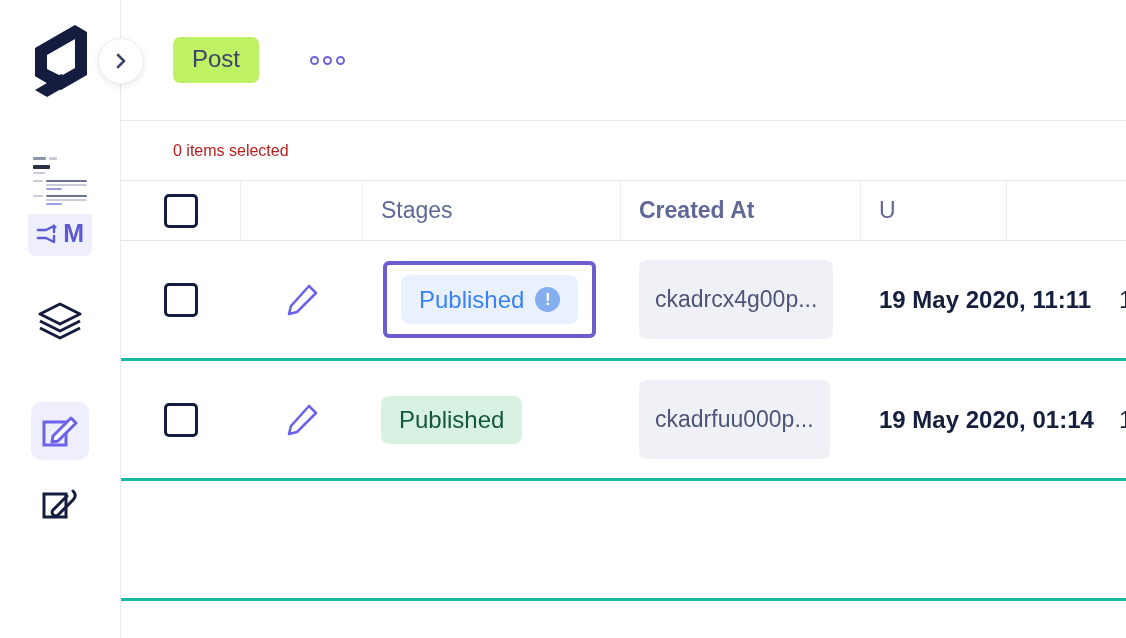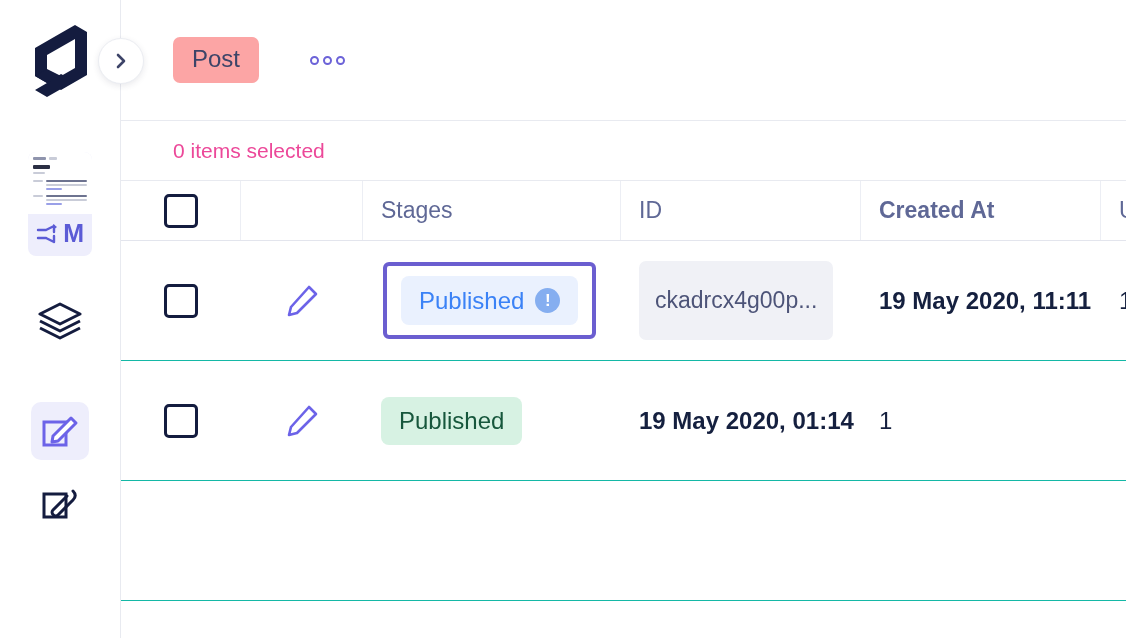--- a/index.html
+++ b/index.html
@@ -86,21 +86,21 @@
     min-width: 0;
   }
 
   .topbar {
     height: 121px; flex: 0 0 121px;
     border-bottom: 1px solid #e8eaf0;
     display: flex; align-items: center;
     padding-left: 52px;
   }
   .tab-post {
-    background: #fca5a5;
+    background: #bef264;
     color: #3d4468;
     font-size: 24px;
     padding: 10px 19px 12px 19px;
     border-radius: 7px;
     cursor: pointer;
     line-height: 1;
   }
   .dots-btn {
     margin-left: 45px; display: flex; align-items: center; gap: 4px;
     cursor: pointer; padding: 6px;
@@ -128,37 +128,37 @@
     outline: none;
   }
   .filter-input::placeholder { color: #a9adbb; }
 
   .selbar {
     height: 60px; flex: 0 0 60px;
     border-bottom: 1px solid #e8eaf0;
     display: flex; align-items: center;
     padding-left: 52px;
   }
-  .selbar-text { font-size: 21px; color: #ec4899; }
+  .selbar-text { font-size: 16px; color: #b91c1c; }
 
   .table { width: 100%; flex: 1 1 auto; overflow: hidden; }
   .trow { display: flex; width: 100%; }
   .thead {
     height: 60px;
     border-bottom: 1px solid #e3e5ed;
   }
   .thead .tcell {
     display: flex; align-items: center;
     border-right: 1px solid #eceef4;
     font-size: 23px; color: #5f6896;
     height: 100%;
   }
   .tbody-row {
     height: 120px;
-    border-bottom: 1px solid #14b8a6;
+    border-bottom: 3px solid #14b8a6;
   }
   .tbody-row .tcell {
     display: flex; align-items: center;
     height: 100%;
   }
   .c-check { width: 120px; flex: 0 0 120px; justify-content: center; }
   .c-edit  { width: 122px; flex: 0 0 122px; justify-content: center; }
   .c-stage { width: 258px; flex: 0 0 258px; padding-left: 18px; }
   .c-id    { width: 240px; flex: 0 0 240px; padding-left: 18px; }
   .c-date  { width: 240px; flex: 0 0 240px; padding-left: 18px; font-weight: bold; }
@@ -314,21 +314,20 @@
     </div>
 
     <div class="table">
 
       <div class="trow thead">
         <div class="tcell c-check">
           <span class="cbox"></span>
         </div>
         <div class="tcell c-edit"></div>
         <div class="tcell c-stage">Stages</div>
-        <div class="tcell c-id">ID</div>
         <div class="tcell c-date">Created At</div>
         <div class="tcell c-upd">U</div>
       </div>
 
       <div class="trow tbody-row">
         <div class="tcell c-check">
           <span class="cbox"></span>
         </div>
         <div class="tcell c-edit">
           <svg width="38" height="38" viewBox="0 0 38 38">
@@ -361,20 +360,23 @@
         <div class="tcell c-edit">
           <svg width="38" height="38" viewBox="0 0 38 38">
             <path d="M26 5 L33 12 L14 31 L6 33 L8 25 Z" fill="none" stroke="#6c63e8" stroke-width="2.6" stroke-linejoin="round"></path>
           </svg>
         </div>
         <div class="tcell c-stage">
           <span class="badge badge-green">
             <span>Published</span>
           </span>
         </div>
+        <div class="tcell c-id">
+          <span class="id-pill">ckadrfuu000p...</span>
+        </div>
         <div class="tcell c-date">
           <span class="date-text">19 May 2020, 01:14</span>
         </div>
         <div class="tcell c-upd">
           <span class="upd-text">1</span>
         </div>
       </div>
 
       <div class="trow tbody-row">
         <div class="tcell c-check"></div>

